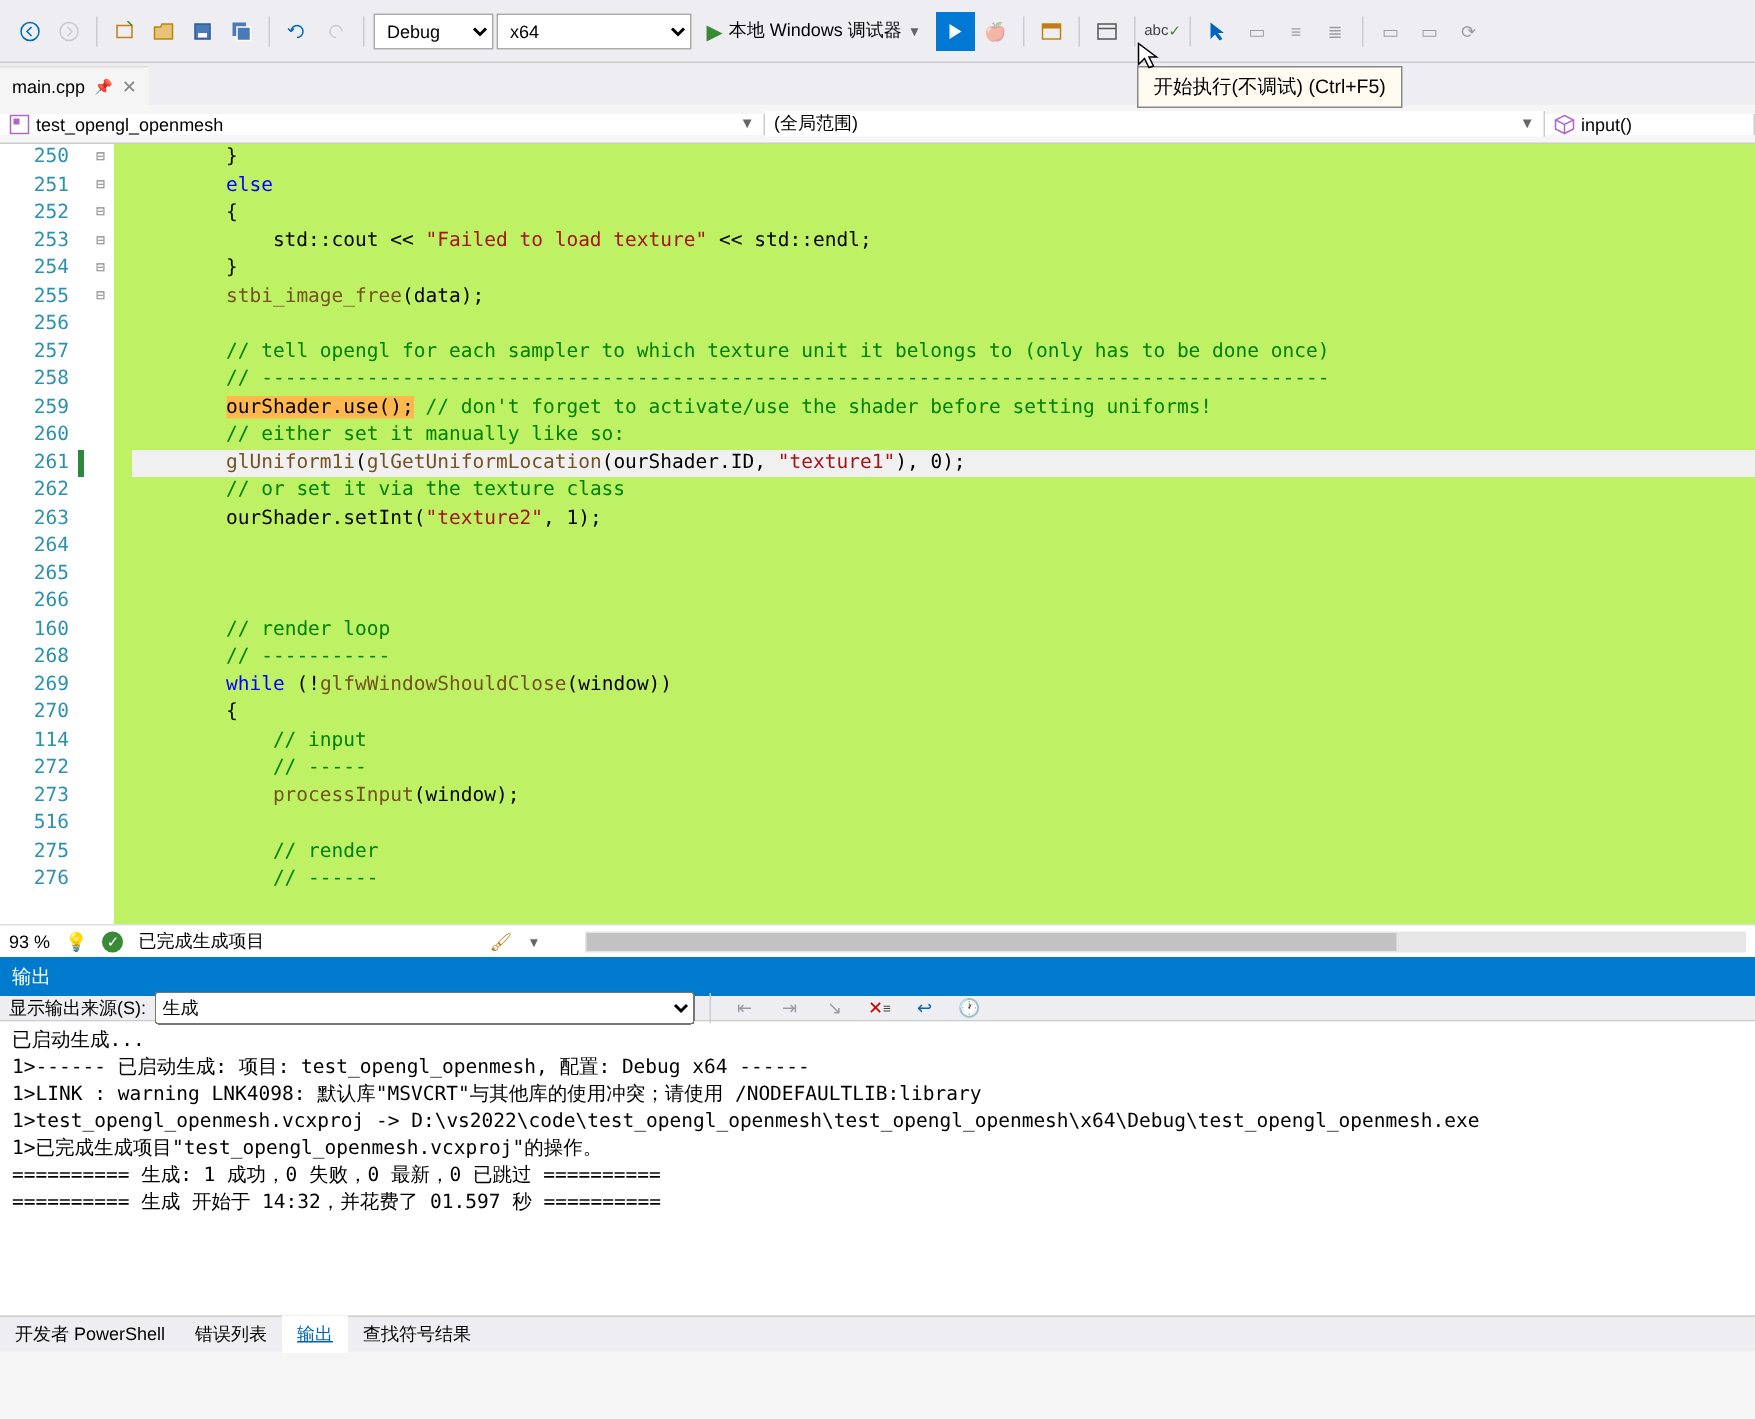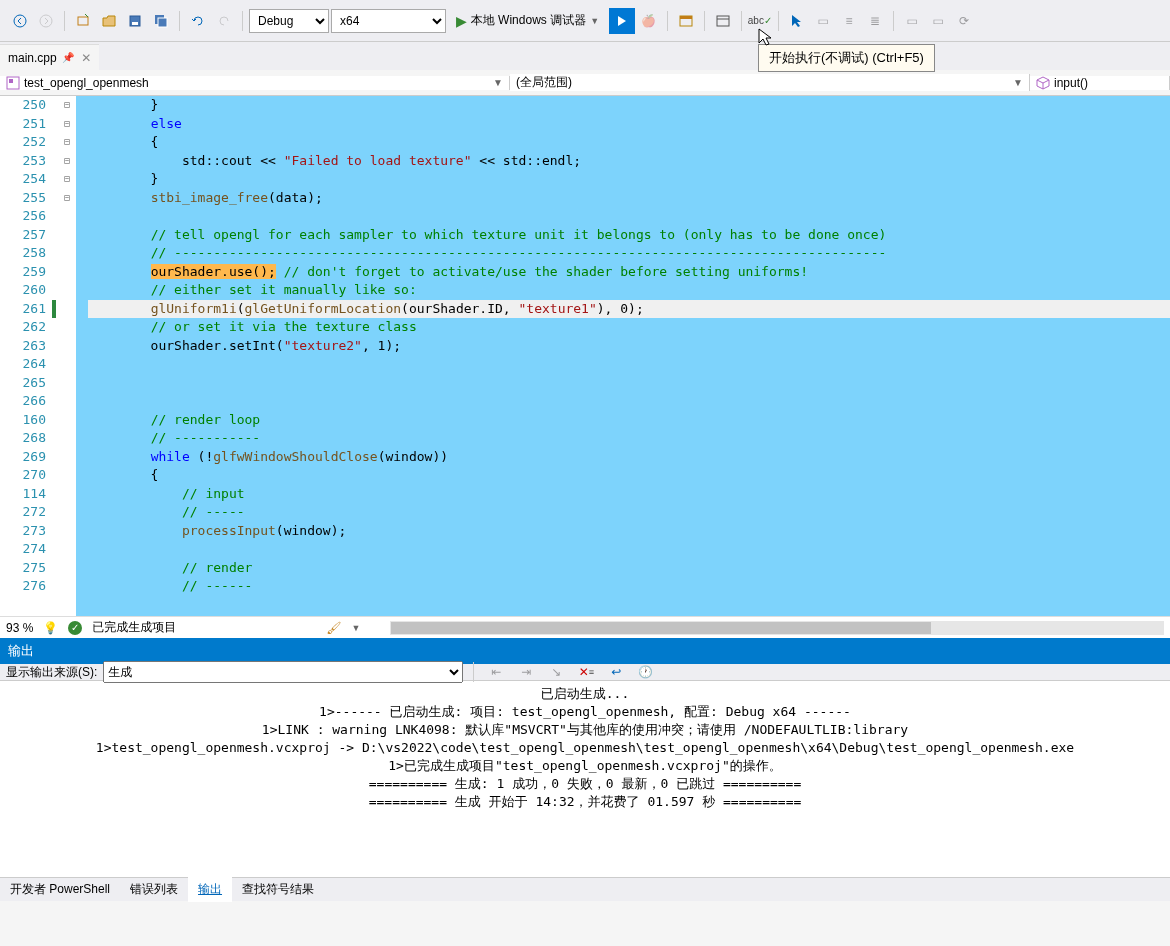--- a/index.html
+++ b/index.html
@@ -15,40 +15,40 @@
 .tooltip { position: absolute; top: 44px; left: 758px; background: #fffbf0; border: 1px solid #888; padding: 4px 10px; font-size: 13px; z-index: 100; }
 .tabs { height: 28px; background: #eeeef2; display: flex; align-items: flex-end; }
 .tab { height: 26px; background: #f5f5f5; padding: 4px 8px; display: flex; align-items: center; gap: 6px; font-size: 12px; border-top: 1px solid #ddd; }
 .tab-pin { color: #888; font-size: 10px; }
 .tab-close { color: #888; cursor: pointer; }
 .nav-row { height: 26px; display: flex; border-bottom: 1px solid #ccc; align-items: center; }
 .nav-cell { display: flex; align-items: center; padding: 0 6px; border-right: 1px solid #ccc; background: #fff; }
 .nav-cell.wide { flex: 1; }
 .nav-icon { width: 14px; height: 14px; margin-right: 4px; }
 .nav-dd { color: #666; font-size: 10px; margin-left: auto; }
-.editor-area { display: flex; height: 520px; background: #7dd3fc; font-family: Consolas, monospace; font-size: 13px; }
+.editor-area { display: flex; height: 520px; background: #bef264; font-family: Consolas, monospace; font-size: 13px; }
 .gutter { width: 52px; background: #fff; text-align: right; color: #2b91af; padding-right: 6px; line-height: 18.5px; border-right: 0; }
 .fold-col { width: 18px; background: #fff; line-height: 18.5px; text-align: center; color: #888; font-size: 10px; }
 .change-col { width: 6px; background: #fff; line-height: 18.5px; }
 .code { flex: 1; line-height: 18.5px; white-space: pre; overflow: hidden; padding-left: 12px; }
 .change-mark { background: #2d883e; width: 4px; height: 18.5px; display: inline-block; }
 .kw { color: #0000ff; }
 .str { color: #a31515; }
 .cmt { color: #008000; }
 .func { color: #74531f; }
 .hl { background: #ffb84d; }
 .cur-line { background: #f0f0f0; }
 .status-row { height: 22px; background: #fff; border-top: 1px solid #ddd; display: flex; align-items: center; padding: 0 6px; gap: 10px; font-size: 12px; }
 .status-ok { width: 14px; height: 14px; background: #388a34; border-radius: 50%; color: #fff; display: inline-flex; align-items: center; justify-content: center; font-size: 10px; }
 .hscroll { flex: 1; height: 14px; background: #e6e6e6; margin-left: 20px; }
 .hscroll-thumb { width: 540px; height: 12px; background: #c2c2c2; margin: 1px; }
 .output-header { height: 26px; background: #007acc; color: #fff; display: flex; align-items: center; padding: 0 8px; font-size: 13px; font-weight: 500; }
 .output-tools { height: 17px; background: #eeeef2; display: flex; align-items: center; padding: 0 6px; gap: 6px; border-bottom: 1px solid #ccc; }
 .output-tools select { height: 22px; font-size: 12px; width: 360px; }
-.output-body { background: #fff; font-family: Consolas, monospace; font-size: 13px; line-height: 18px; padding: 4px 8px; height: 196px; white-space: pre; text-align: center; }
+.output-body { background: #fff; font-family: Consolas, monospace; font-size: 13px; line-height: 18px; padding: 4px 8px; height: 196px; white-space: pre; }
 .bottom-tabs { height: 24px; background: #eeeef2; display: flex; align-items: center; font-size: 12px; border-top: 1px solid #ccc; }
 .btab { padding: 4px 10px; cursor: pointer; }
 .btab.active { background: #fff; text-decoration: underline; color: #0066b8; }
 svg { display: block; }
 .cursor-arrow { position: absolute; left: 758px; top: 28px; z-index: 101; pointer-events: none; }
 </style>
 </head>
 <body>
 
 <div class="toolbar">
@@ -95,21 +95,21 @@
         <path d="M3 7 L1 5 M3 7 L5 5" stroke="#0066b8"></path>
       </svg>
     </span>
   <span class="tb-btn tb-ghost">
       <svg width="14" height="14">
         <path d="M11 7 A4 4 0 1 0 7 11" fill="none" stroke="#888"></path>
       </svg>
     </span>
   <span class="tb-sep"></span>
   <select class="tb-select" style="width:80px"><option>Debug</option></select>
-  <select class="tb-select" style="width:115px"><option>x64</option></select>
+  <select class="tb-select" style="width:130px"><option>x64</option></select>
   <div class="tb-debug">
     <span class="tb-play">▶</span>
     <span>本地 Windows 调试器</span>
     <span style="color:#666;font-size:9px">▼</span>
   </div>
   <span class="tb-run">
       <svg width="14" height="14">
         <path d="M3 2 L11 7 L3 12 Z" fill="#fff"></path>
       </svg>
     </span>
@@ -198,21 +198,21 @@
       <div>264</div>
       <div>265</div>
       <div>266</div>
       <div>160</div>
       <div>268</div>
       <div>269</div>
       <div>270</div>
       <div>114</div>
       <div>272</div>
       <div>273</div>
-      <div>274</div>
+      <div>516</div>
       <div>275</div>
       <div>276</div>
     </div>
   <div class="change-col" id="changecol">
       <div style="height: 18.5px;"></div>
       <div style="height: 18.5px;"></div>
       <div style="height: 18.5px;"></div>
       <div style="height: 18.5px;"></div>
       <div style="height: 18.5px;"></div>
       <div style="height: 18.5px;"></div>

